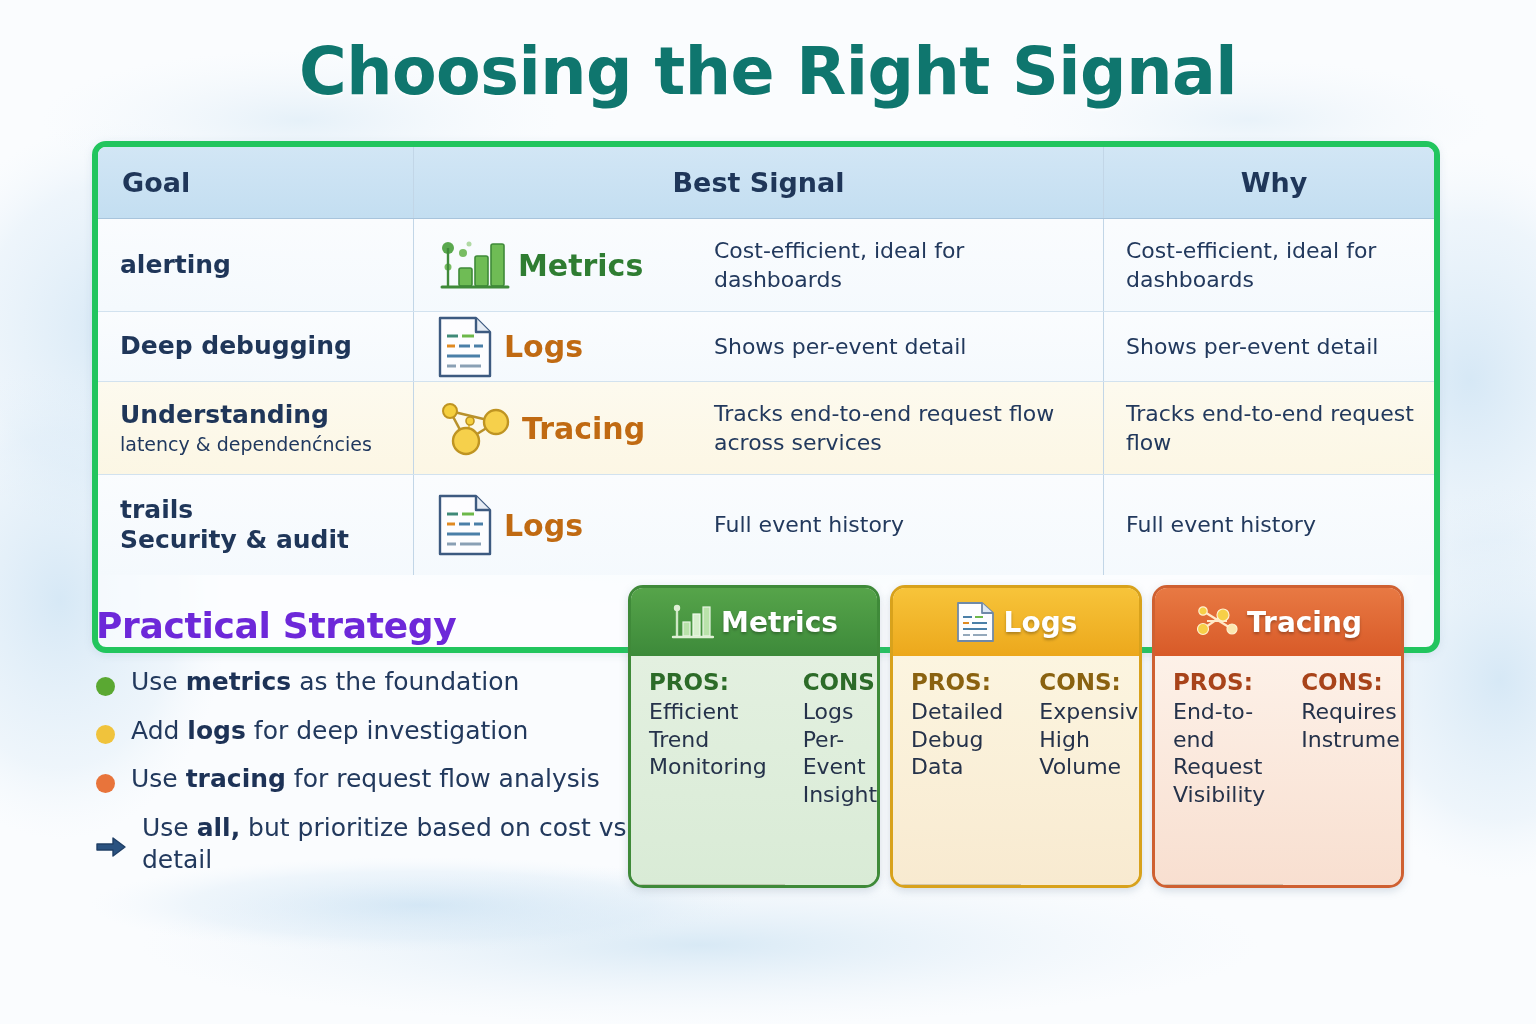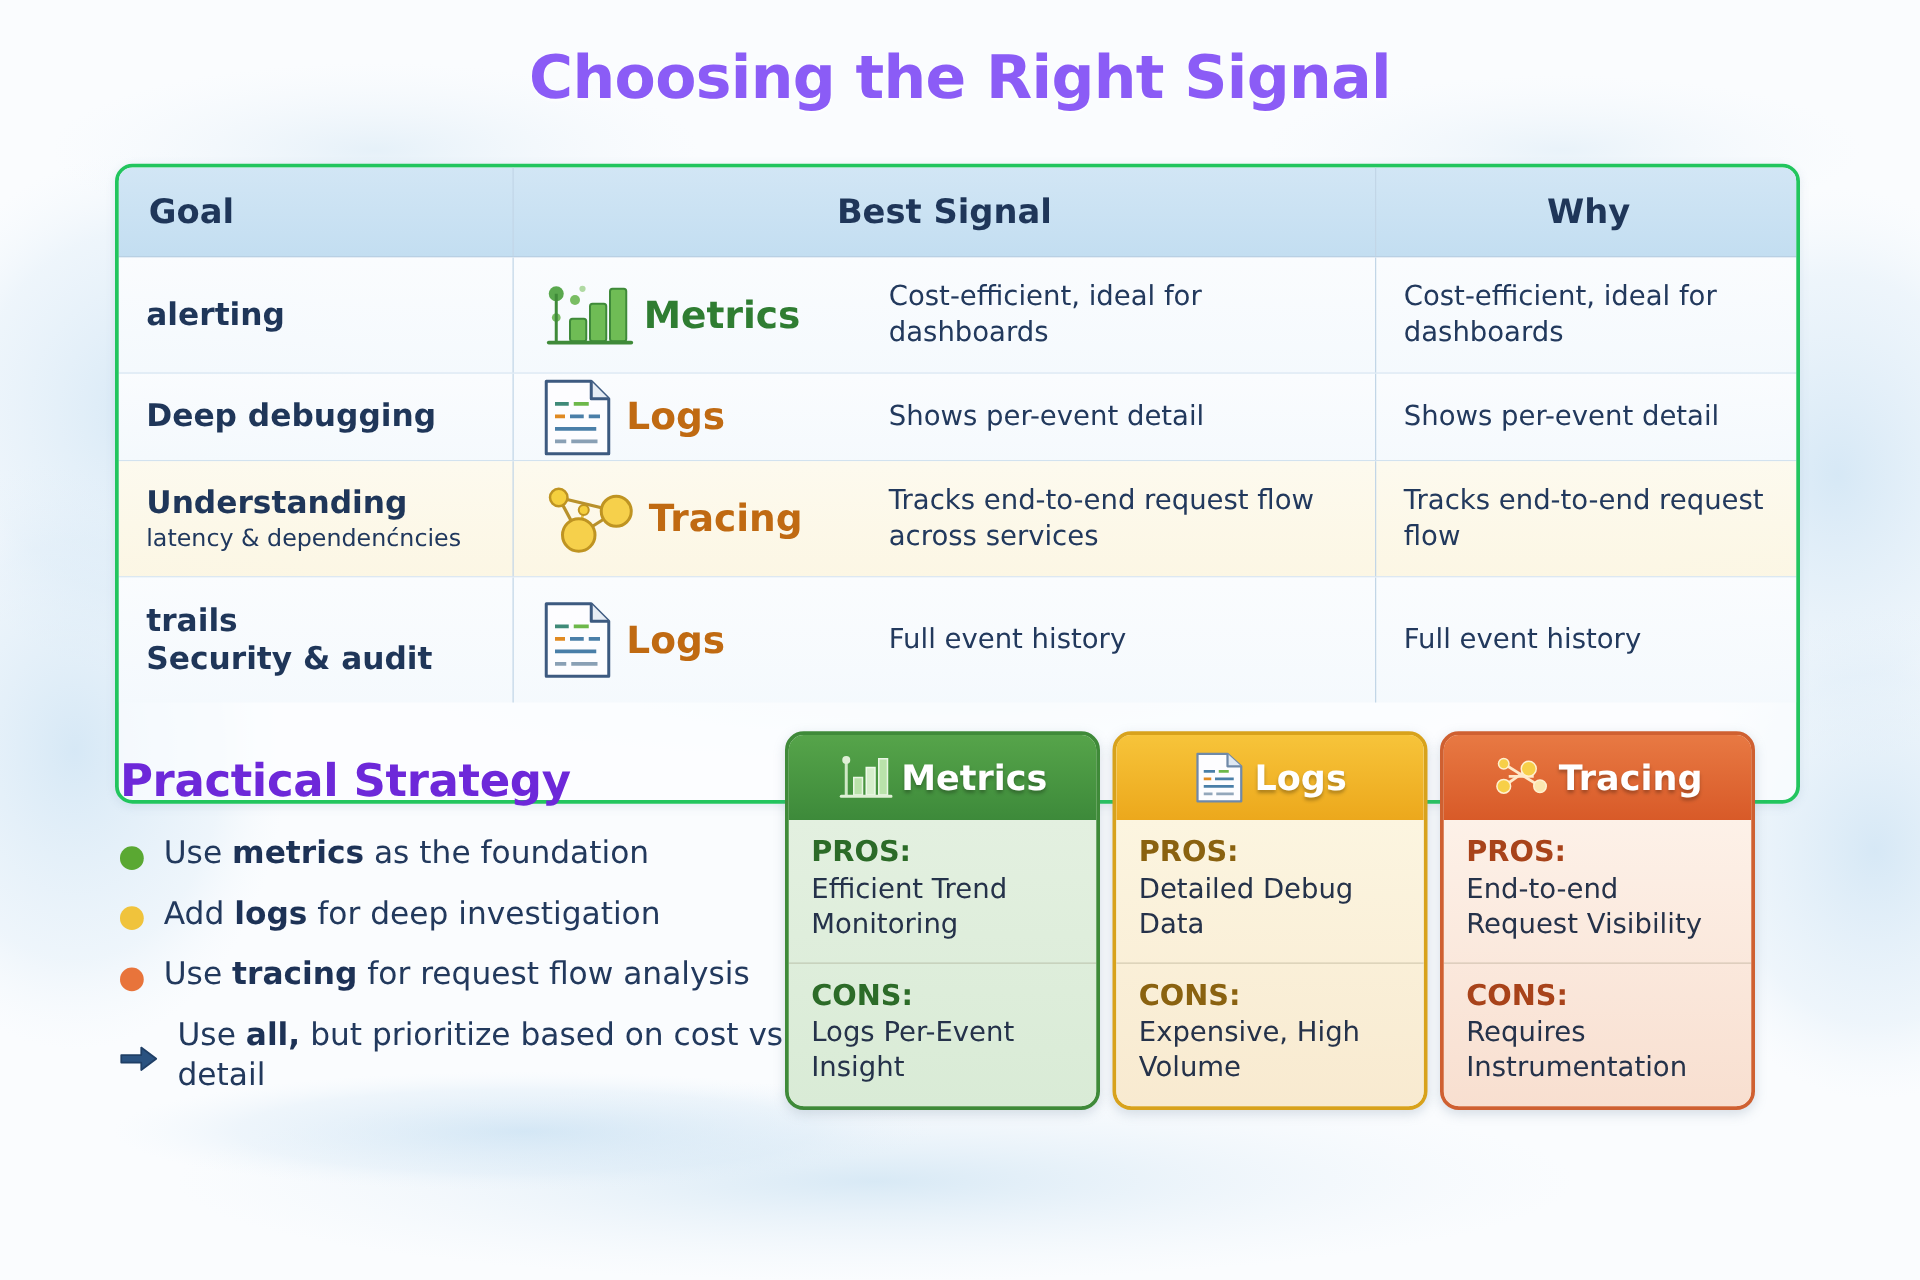--- a/index.html
+++ b/index.html
@@ -12,34 +12,34 @@
     position:relative;
   }
 
   
   #bg-wash { position:absolute; inset:0; z-index:0; pointer-events:none; }
 
   
   .title {
     position:absolute; top:34px; left:0; right:0;
     text-align:center;
-    font-size:48px; font-weight:bold;
+    font-size:65px; font-weight:bold;
     letter-spacing:-0.5px;
-    color:#8b5cf6;
+    color:#0f766e;
     text-shadow:0 2px 3px rgba(255,255,255,.9);
     z-index:4;
   }
 
   
   .table-wrap {
-    position:absolute; left:92px; top:131px;
+    position:absolute; left:92px; top:141px;
     width:1348px; height:512px;
     border-radius:14px;
     overflow:hidden;
-    border:3px solid #22c55e;
+    border:6px solid #22c55e;
     background:rgba(252,253,255,.72);
     box-shadow:0 2px 8px rgba(120,150,180,.16);
     z-index:3;
   }
   .t-row { display:flex; width:100%; }
 
   .t-head {
     height:72px;
     background:linear-gradient(180deg,#d2e6f5 0%,#c3def1 100%);
     border-bottom:1px solid #a8c4dc;
@@ -125,21 +125,21 @@
     padding:0 8px;
   }
   .h-metrics { background:linear-gradient(180deg,#56a44a 0%,#3d8a3a 100%); }
   .h-logs    { background:linear-gradient(180deg,#f7c43a 0%,#edا8 100%); background:linear-gradient(180deg,#f7c43a 0%,#eca81c 100%); }
   .h-tracing { background:linear-gradient(180deg,#e87943 0%,#d85a28 100%); }
 
   .card-title {
     font-size:28px; font-weight:bold; color:#fff;
     text-shadow:0 2px 3px rgba(0,0,0,.28);
   }
-  .card-body { flex:1; display:flex; flex-direction:column; }
+  .card-body { flex:1; display:flex; flex-direction:row; }
   .sec { flex:1; padding:13px 18px 8px 18px; }
   .sec-pros { border-bottom:1px solid rgba(120,110,80,.28); }
   .sec-label { font-size:23px; font-weight:bold; margin-bottom:3px; }
   .sec-text { font-size:22px; color:#25324a; line-height:1.25; }
   .lab-metrics { color:#2c6b28; }
   .lab-logs    { color:#8a6210; }
   .lab-tracing { color:#a8431a; }
 
   .body-metrics { background:linear-gradient(180deg,#e3f0e0 0%,#d9ebd6 100%); }
   .body-logs    { background:linear-gradient(180deg,#fcf5e0 0%,#f8ead0 100%); }

